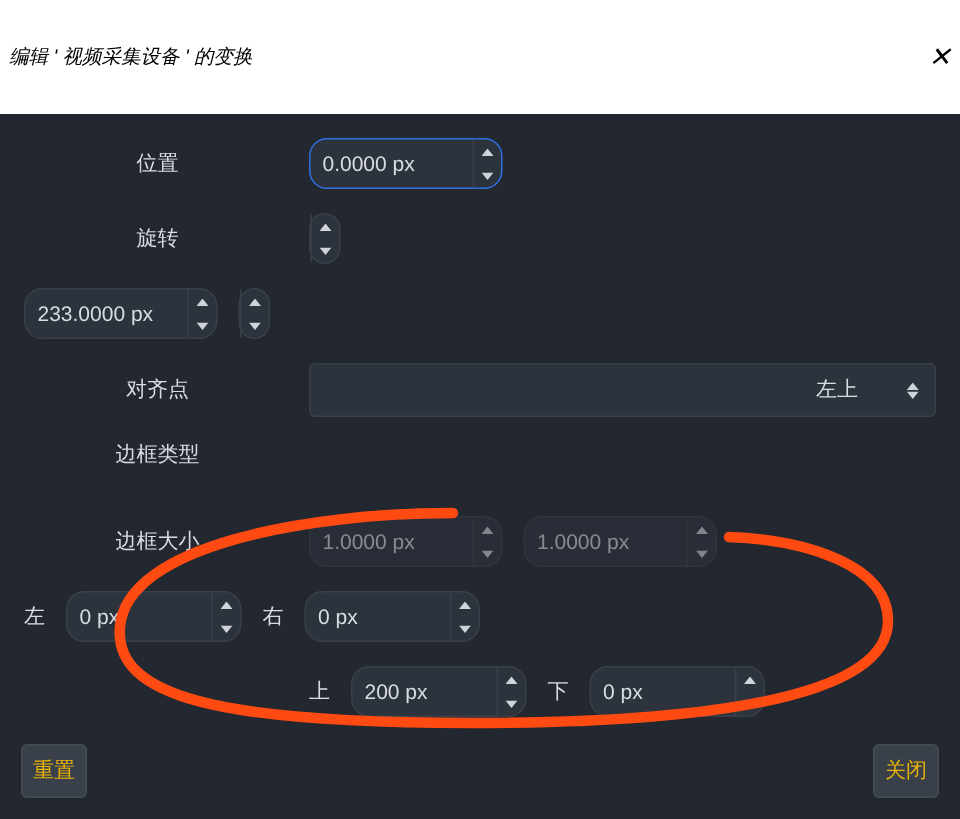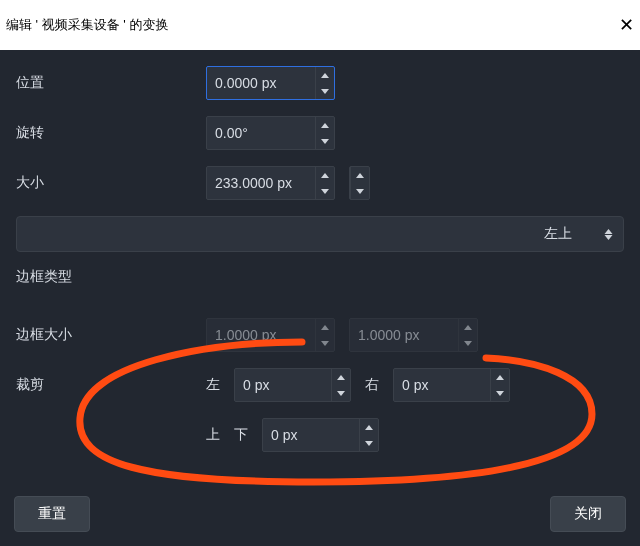--- a/index.html
+++ b/index.html
@@ -1,51 +1,51 @@
 <!DOCTYPE html>
 <html><head>
 <meta charset="utf-8">
 <style>
   html,body{margin:0;padding:0;background:#fff;font-family:"Segoe UI","Microsoft YaHei",Arial,sans-serif;}
   .window{width:640px;height:546px;background:#222730;color:#d8dde4;box-sizing:border-box;position:relative;overflow:hidden;}
 
   
-  .titlebar{height:44px;background:#fff;color:#000;display:flex;align-items:center;justify-content:space-between;padding:3px 6px;font-size:13px;}
+  .titlebar{height:44px;background:#fff;color:#000;display:flex;align-items:center;justify-content:space-between;padding:16px 6px;font-size:13px;font-style:italic;}
   .titlebar .title{white-space:nowrap;overflow:hidden;}
   .titlebar .close{font-size:18px;line-height:18px;cursor:pointer;}
 
   
   .body{padding:16px 16px 0 16px;}
   .row{display:flex;align-items:center;margin-bottom:16px;}
-  .lbl{width:190px;text-align:left;padding-right:12px;font-size:14px;color:#d8dde4;box-sizing:border-box;}
+  .lbl{width:190px;text-align:center;padding-right:12px;font-size:14px;color:#d8dde4;box-sizing:border-box;}
   .ctrls{display:flex;align-items:center;gap:14px;flex:1;}
 
   
-  .spin{display:flex;align-items:center;background:#2d333d;border:1px solid #3a4049;border-radius:2px;height:34px;box-sizing:border-box;}
+  .spin{display:flex;align-items:center;background:#2d333d;border:1px solid #3a4049;border-radius:12px;height:34px;box-sizing:border-box;}
   .spin.focused{border-color:#2f6fe0;}
   .spin input{background:transparent;border:none;color:#d8dde4;font-size:14px;padding:0 8px;width:80px;outline:none;}
   .spin.wide input{width:92px;}
   .spin.disabled{opacity:.55;}
   .stepper{display:flex;flex-direction:column;width:18px;height:100%;border-left:1px solid #3a4049;}
   .stepper span{flex:1;display:flex;align-items:center;justify-content:center;cursor:pointer;}
   .stepper svg{width:8px;height:5px;}
   .stepper svg path{fill:#cfd4db;}
 
   
   .select{flex:1;display:flex;align-items:center;justify-content:flex-end;background:#2d333d;border:1px solid #3a4049;border-radius:4px;height:36px;padding:0 10px;box-sizing:border-box;cursor:pointer;gap:32px;}
   .select .val{font-size:14px;}
   .select .dd{display:flex;flex-direction:column;gap:1px;}
   .select .dd svg{width:9px;height:5px;}
   .select .dd svg path{fill:#cfd4db;}
 
   .sublabel{font-size:14px;color:#d8dde4;}
 
   
   .footer{position:absolute;left:0;right:0;bottom:0;display:flex;justify-content:space-between;padding:10px 14px 14px 14px;}
-  .btn{background:#394049;border:1px solid #454c55;color:#ffffff;border-radius:4px;font-size:14px;padding:8px 23px;cursor:pointer;}
+  .btn{background:#394049;border:1px solid #454c55;color:#eab308;border-radius:4px;font-size:14px;padding:8px 7px;cursor:pointer;}
 
   
   .anno{position:absolute;left:64px;top:336px;width:540px;height:152px;pointer-events:none;}
   .anno svg{width:100%;height:100%;}
 </style>
 </head>
 <body>
 
 <div class="window">
 
@@ -74,39 +74,37 @@
               </span>
           </div>
         </div>
       </div>
     </div>
 
     <div class="row">
       <div class="lbl">旋转</div>
       <div class="ctrls">
         <div class="spin wide">
-          <input value="0.00°" style="">
-          <div class="stepper">
-            <span>
-                <svg viewBox="0 0 8 5">
-                  <path d="M4 0L8 5H0Z"></path>
-                </svg>
-              </span>
-            <span>
-                <svg viewBox="0 0 8 5">
-                  <path d="M4 5L0 0H8Z"></path>
-                </svg>
-              </span>
-          </div>
-        </div>
-      </div>
-    </div>
-
-    <div class="row">
-      <div class="lbl">大小</div>
+          <div class="stepper">
+            <span>
+                <svg viewBox="0 0 8 5">
+                  <path d="M4 0L8 5H0Z"></path>
+                </svg>
+              </span>
+            <span>
+                <svg viewBox="0 0 8 5">
+                  <path d="M4 5L0 0H8Z"></path>
+                </svg>
+              </span>
+          </div>
+        </div>
+      </div>
+    </div>
+
+    <div class="row">
       <div class="ctrls">
         <div class="spin wide">
           <input value="233.0000 px" style="">
           <div class="stepper">
             <span>
                 <svg viewBox="0 0 8 5">
                   <path d="M4 0L8 5H0Z"></path>
                 </svg>
               </span>
             <span>
@@ -127,20 +125,21 @@
                 <svg viewBox="0 0 8 5">
                   <path d="M4 5L0 0H8Z"></path>
                 </svg>
               </span>
           </div>
         </div>
       </div>
     </div>
 
     <div class="row">
+      <div class="lbl">对齐点</div>
       <div class="ctrls">
         <div class="select">
           <span class="val">左上</span>
           <span class="dd">
             <svg viewBox="0 0 8 5">
                 <path d="M4 0L8 5H0Z"></path>
               </svg>
             <svg viewBox="0 0 8 5">
                 <path d="M4 5L0 0H8Z"></path>
               </svg>
@@ -186,21 +185,20 @@
                 <svg viewBox="0 0 8 5">
                   <path d="M4 5L0 0H8Z"></path>
                 </svg>
               </span>
           </div>
         </div>
       </div>
     </div>
 
     <div class="row">
-      <div class="lbl">裁剪</div>
       <div class="ctrls">
         <span class="sublabel">左</span>
         <div class="spin">
           <input value="0 px" style="">
           <div class="stepper">
             <span>
                 <svg viewBox="0 0 8 5">
                   <path d="M4 0L8 5H0Z"></path>
                 </svg>
               </span>
@@ -227,20 +225,35 @@
               </span>
           </div>
         </div>
       </div>
     </div>
 
     <div class="row">
       <div class="lbl"></div>
       <div class="ctrls">
         <span class="sublabel">上</span>
+        <div class="spin">
+          <input value="200 px" style="">
+          <div class="stepper">
+            <span>
+                <svg viewBox="0 0 8 5">
+                  <path d="M4 0L8 5H0Z"></path>
+                </svg>
+              </span>
+            <span>
+                <svg viewBox="0 0 8 5">
+                  <path d="M4 5L0 0H8Z"></path>
+                </svg>
+              </span>
+          </div>
+        </div>
         <span class="sublabel">下</span>
         <div class="spin">
           <input value="0 px" style="">
           <div class="stepper">
             <span>
                 <svg viewBox="0 0 8 5">
                   <path d="M4 0L8 5H0Z"></path>
                 </svg>
               </span>
             <span>

